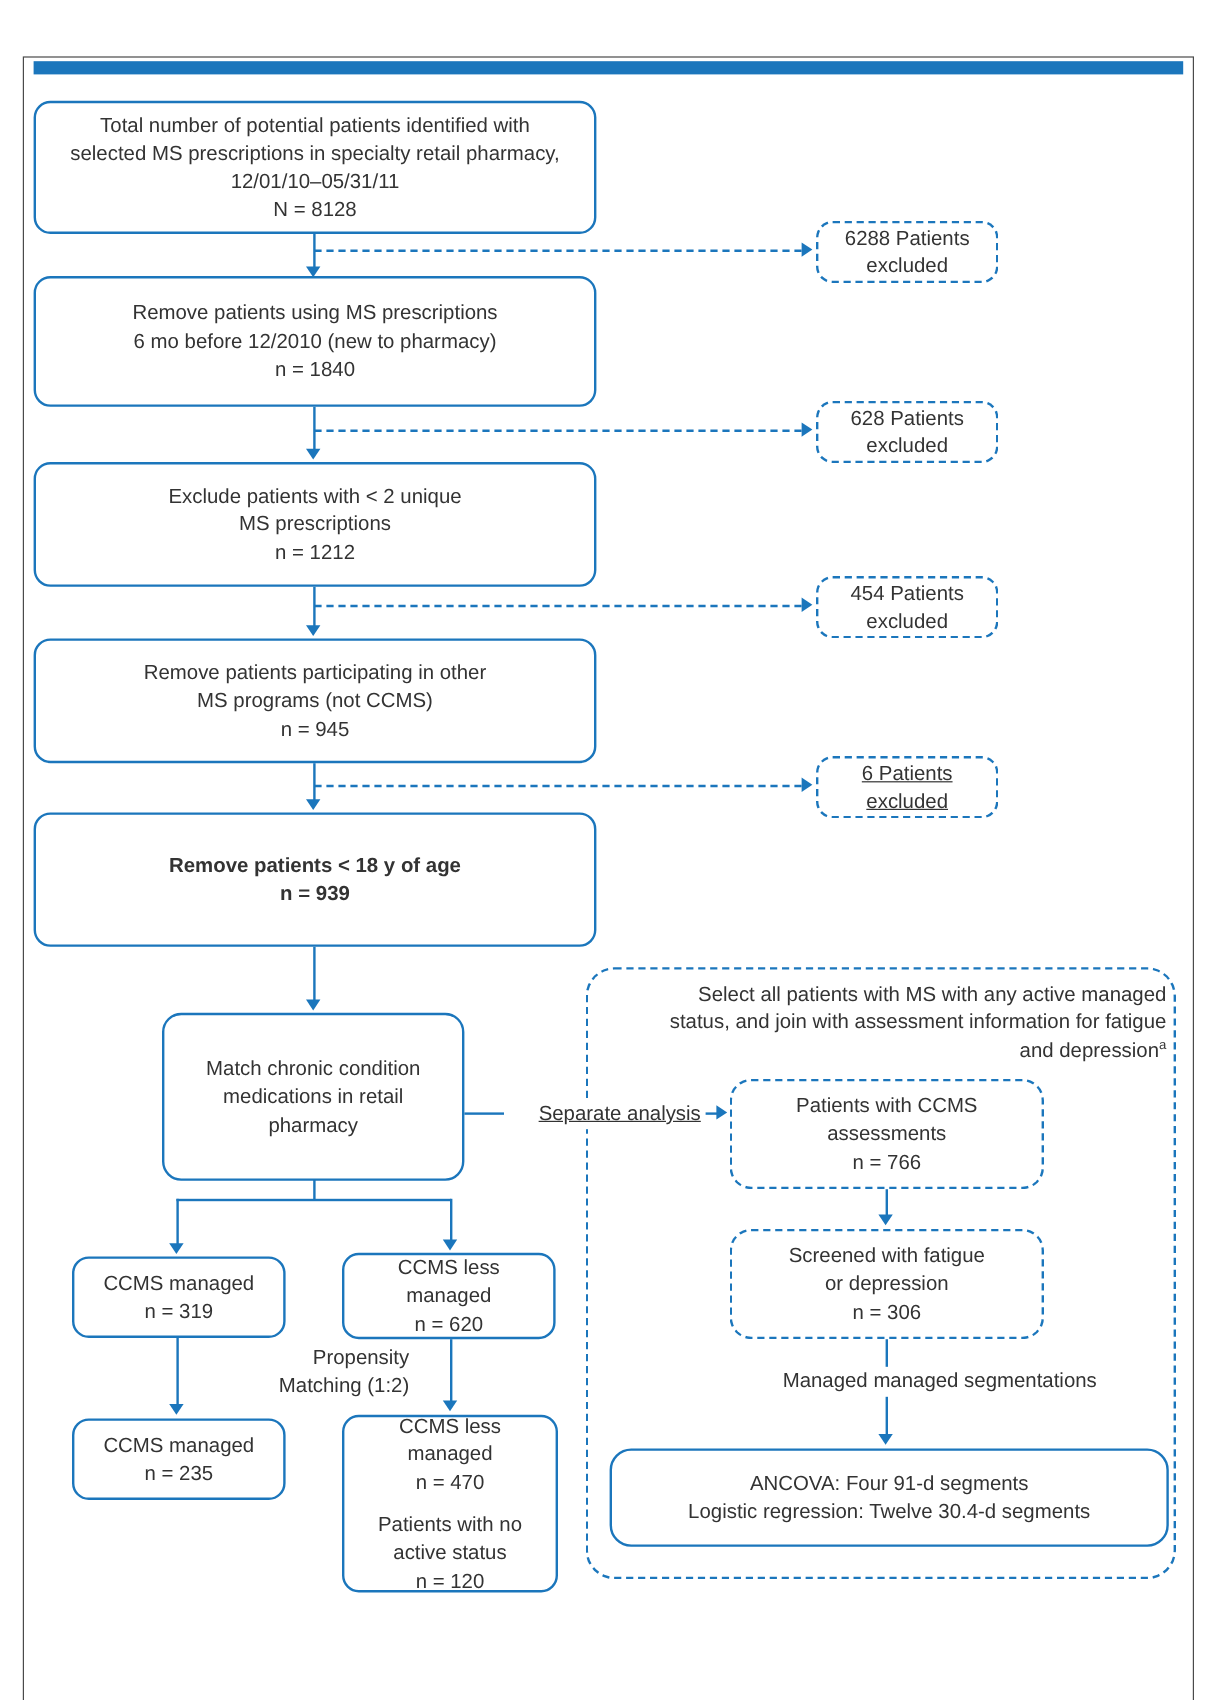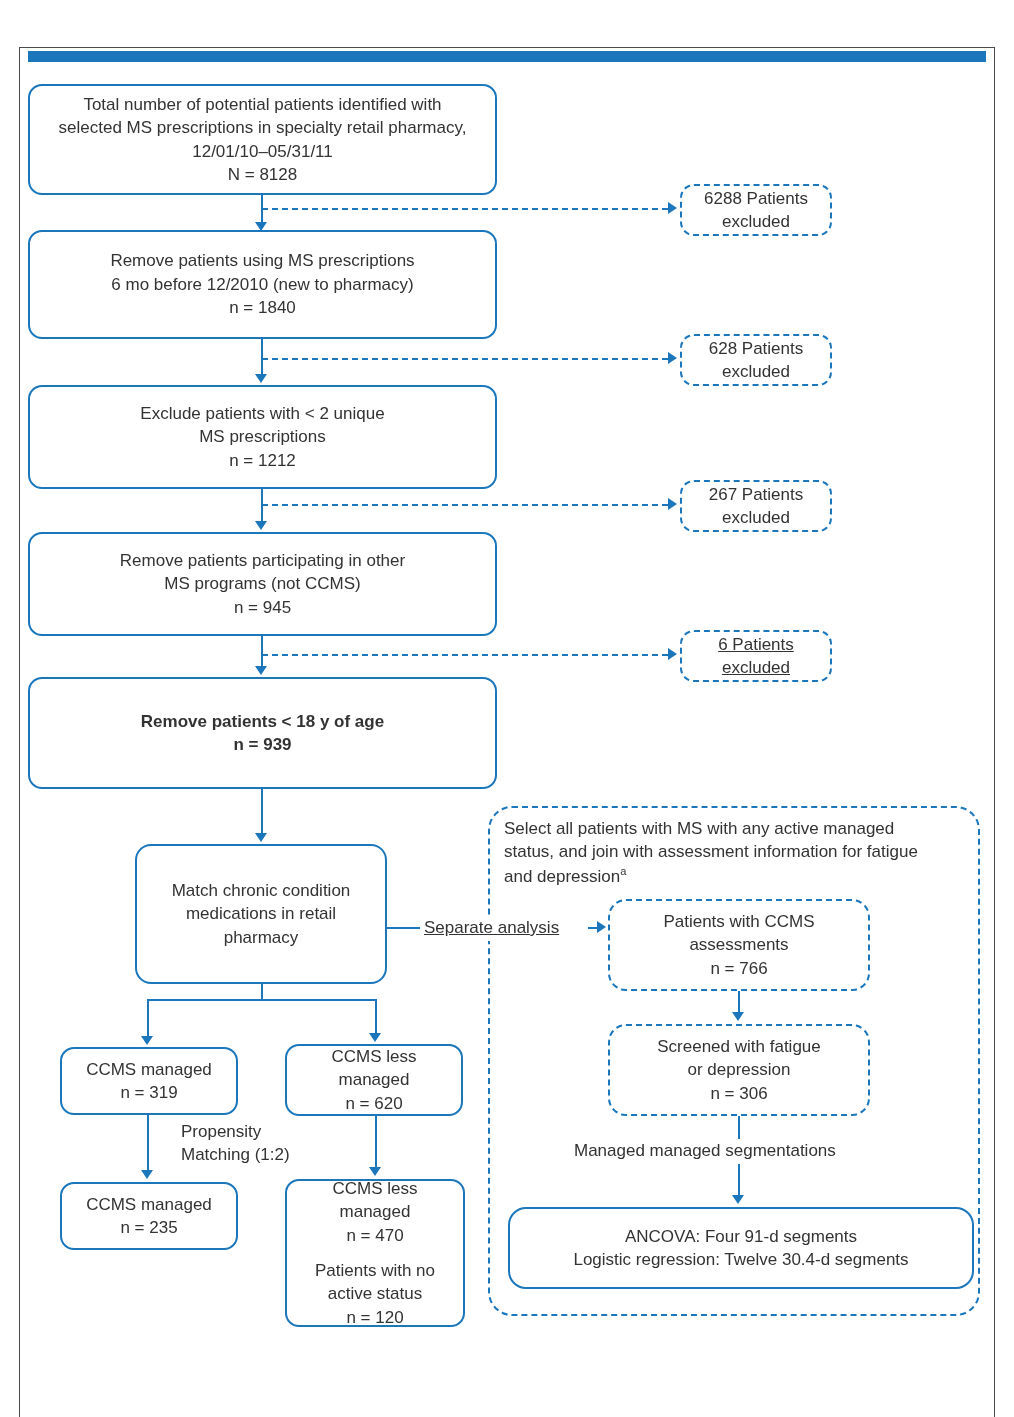--- a/index.html
+++ b/index.html
@@ -14,21 +14,21 @@
   .dashed{border-style:dashed;}
   .r18{border-radius:18px;}
   .r24{border-radius:24px;}
   .vline{position:absolute;width:2px;background:var(--accent,#1b76bc);}
   .hline{position:absolute;height:2px;background:var(--accent,#1b76bc);}
   .dash-h{position:absolute;height:0;border-top:2px dashed var(--accent,#1b76bc);}
   .arrow-down{position:absolute;width:0;height:0;border-left:6px solid transparent;
        border-right:6px solid transparent;border-top:9px solid var(--accent,#1b76bc);}
   .arrow-right{position:absolute;width:0;height:0;border-top:6px solid transparent;
        border-bottom:6px solid transparent;border-left:9px solid var(--accent,#1b76bc);}
-  .label{position:absolute;background:#fff;text-align:left;font-size:17px;color:#333;
+  .label{position:absolute;background:#fff;text-align:right;font-size:17px;color:#333;
        white-space:pre-line;line-height:1.35;z-index:2;padding:1px 4px;}
   .para{white-space:pre-line;}
   sup{font-size:11px;}
 </style>
 </head>
 <body>
 
 <div id="page">
 
   <div class="frame" style="left:19px;top:3px;width:974px;height:1410px;"></div>
@@ -74,21 +74,21 @@
   <div class="box dashed" style="left:680px;top:140px;width:152px;height:52px;padding:4px 8px;">6288 Patients
 excluded</div>
 
   <div class="dash-h" style="left:262px;top:314px;width:406px;"></div>
   <div class="arrow-right" style="left:668px;top:308px;"></div>
   <div class="box dashed" style="left:680px;top:290px;width:152px;height:52px;padding:4px 8px;">628 Patients
 excluded</div>
 
   <div class="dash-h" style="left:262px;top:460px;width:406px;"></div>
   <div class="arrow-right" style="left:668px;top:454px;"></div>
-  <div class="box dashed" style="left:680px;top:436px;width:152px;height:52px;padding:4px 8px;">267 Patients
+  <div class="box dashed" style="left:680px;top:436px;width:152px;height:52px;padding:4px 8px;">454 Patients
 excluded</div>
 
   <div class="dash-h" style="left:262px;top:610px;width:406px;"></div>
   <div class="arrow-right" style="left:668px;top:604px;"></div>
   <div class="box dashed" style="left:680px;top:586px;width:152px;height:52px;padding:4px 8px;text-decoration:underline;">6 Patients
 excluded</div>
 
   <div class="hline" style="left:387px;top:883px;width:212px;"></div>
   <div class="arrow-right" style="left:597px;top:877px;"></div>
   <div class="label" style="left:420px;top:872px;width:160px;text-decoration:underline;">Separate analysis</div>

